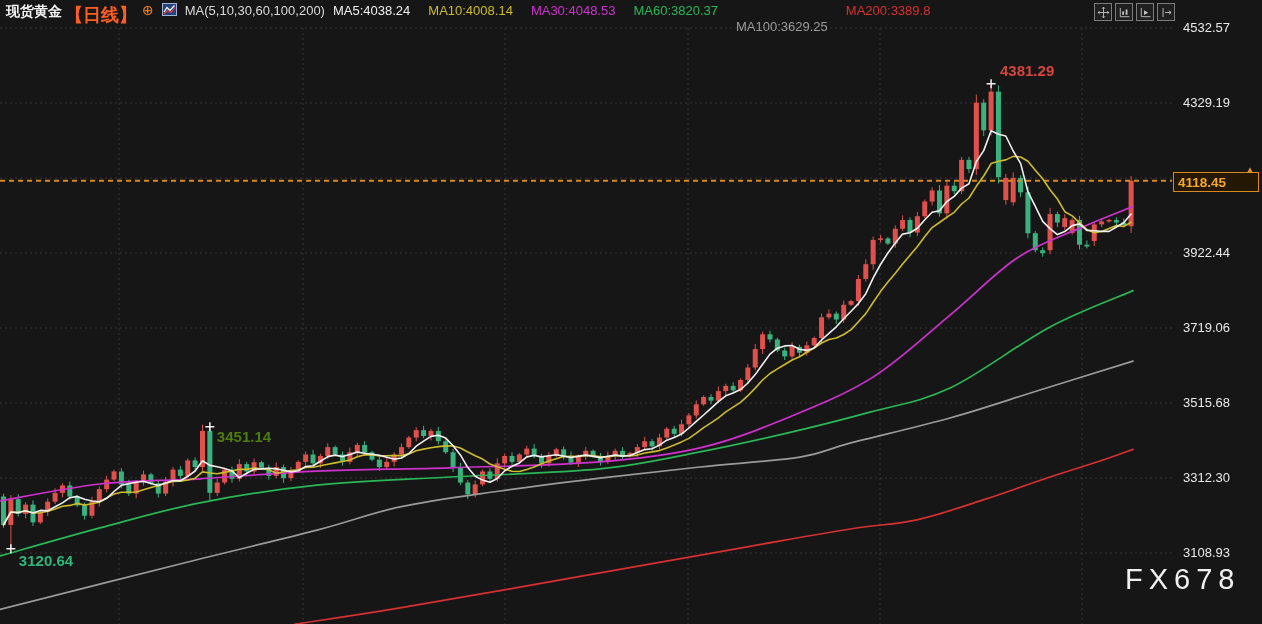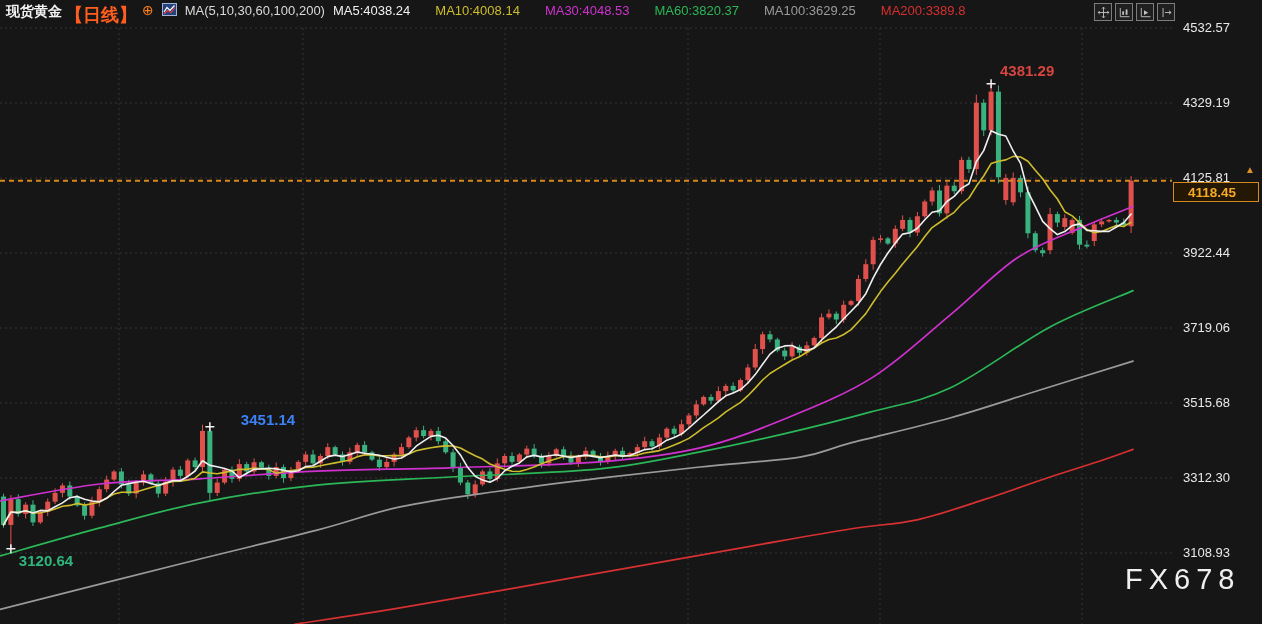--- a/index.html
+++ b/index.html
@@ -5,30 +5,30 @@
   html,body{margin:0;padding:0;background:#161616}
   #app{position:relative;width:1262px;height:624px;background:#161616;overflow:hidden;
        font-family:"Liberation Sans","DejaVu Sans",sans-serif}
   #chart{position:absolute;left:0;top:0}
   #header{position:absolute;left:6px;top:3px;height:20px;display:flex;align-items:flex-start;
           gap:8px;font-size:13px;white-space:nowrap;z-index:5}
   .title{color:#f2f2f2;font-weight:bold;font-size:14px}
   .period{color:#ff5e1f;font-weight:bold;font-size:18px;margin-left:-5px}
   .oplus{color:#ff801e;font-size:14px;line-height:14px;margin-left:-3px;cursor:pointer}
   .magroup{color:#d9d9d9}
-  #legend{display:flex;gap:25px}
+  #legend{display:flex;gap:18px}
   .litem{font-size:13px}
   #toolbar{position:absolute;left:1094px;top:3px;display:flex;gap:3px;z-index:6}
   .tbtn{width:18px;height:18px;box-sizing:border-box;padding:0;margin:0;background:#1f1f1f;
         border:1px solid #7d7d7d;display:flex;align-items:center;justify-content:center;cursor:pointer}
   #yaxis{position:absolute;left:0;top:0;width:1149px;height:624px;pointer-events:none;z-index:4}
   .ylab{position:absolute;left:1183px;color:#e8e8e8;font-size:13px}
-  #pricebox{position:absolute;left:1173px;top:182px;width:86px;height:20px;box-sizing:border-box;
+  #pricebox{position:absolute;left:1173px;top:172px;width:86px;height:20px;box-sizing:border-box;
             border:1px solid #d8891c;background:#241703;color:#f7a928;font-size:13.5px;font-weight:bold;
-            display:flex;align-items:center;padding-left:14px;z-index:5}
+            display:flex;align-items:center;padding-left:4px;z-index:5}
   #pricearrow{position:absolute;left:1245px;top:164px;color:#e09126;font-size:10px;z-index:5;cursor:pointer}
   #watermark{position:absolute;left:1125px;top:563px;color:#f0f0f0;font-size:29px;letter-spacing:6px;z-index:3}
   .annot{position:absolute;font-size:15px;font-weight:bold;z-index:4;white-space:nowrap}
 </style>
 </head>
 <body>
 
 <div id="app">
 
   <svg id="chart" width="1262" height="624">
@@ -374,21 +374,21 @@
       <rect x="0.5" y="0.5" width="14" height="12" fill="#25427c" stroke="#9fb6d8"></rect>
       <polyline points="2,9 5,4.5 8,7.5 12.5,2.5" fill="none" stroke="#ffffff" stroke-width="1.2"></polyline>
       <polyline points="2,11 5.5,7.5 9,9.5 13,4.5" fill="none" stroke="#e04040" stroke-width="1.2"></polyline>
     </svg>
     <span class="magroup">MA(5,10,30,60,100,200)</span>
     <span id="legend">
         <span class="litem" style="color: rgb(239, 239, 239);">MA5:4038.24</span>
         <span class="litem" style="color: rgb(205, 188, 44);">MA10:4008.14</span>
         <span class="litem" style="color: rgb(207, 49, 207);">MA30:4048.53</span>
         <span class="litem" style="color: rgb(43, 183, 87);">MA60:3820.37</span>
-        <span class="litem" style="color: rgb(154, 154, 154);">MA100:3629.25</span>
+        <span class="litem" style="color: rgb(154, 154, 154); margin-top: 16px;">MA100:3629.25</span>
         <span class="litem" style="color: rgb(214, 48, 49);">MA200:3389.8</span>
       </span>
   </div>
 
   <div id="toolbar">
     <button class="tbtn">
       <svg width="13" height="13" viewBox="0 0 17 17" fill="none" stroke="#c2c2c2" stroke-width="1.2">
         <path d="M8.5 1.5V15.5M1.5 8.5H15.5M8.5 1.5l-2 2M8.5 1.5l2 2M8.5 15.5l-2-2M8.5 15.5l2-2M1.5 8.5l2-2M1.5 8.5l2 2M15.5 8.5l-2-2M15.5 8.5l-2 2"></path>
       </svg>
     </button>
@@ -424,15 +424,15 @@
     </div>
 
   <div id="pricebox">
     <span>4118.45</span>
   </div>
   <div id="pricearrow">▲</div>
 
   <div id="watermark">FX678</div>
 
 <div class="annot" style="color: rgb(47, 182, 124); left: 18.87px; top: 551.674px;">3120.64</div>
-    <div class="annot" style="color: #3b82f6; left: 216.86px; top: 411px; margin-left: 24px;">3451.14</div>
+    <div class="annot" style="color: #4d7c0f; left: 216.86px; top: 428px;">3451.14</div>
     <div class="annot" style="color: rgb(214, 69, 63); left: 1000px; top: 61.7872px;">4381.29</div>
   </div>
 
 </body></html>

